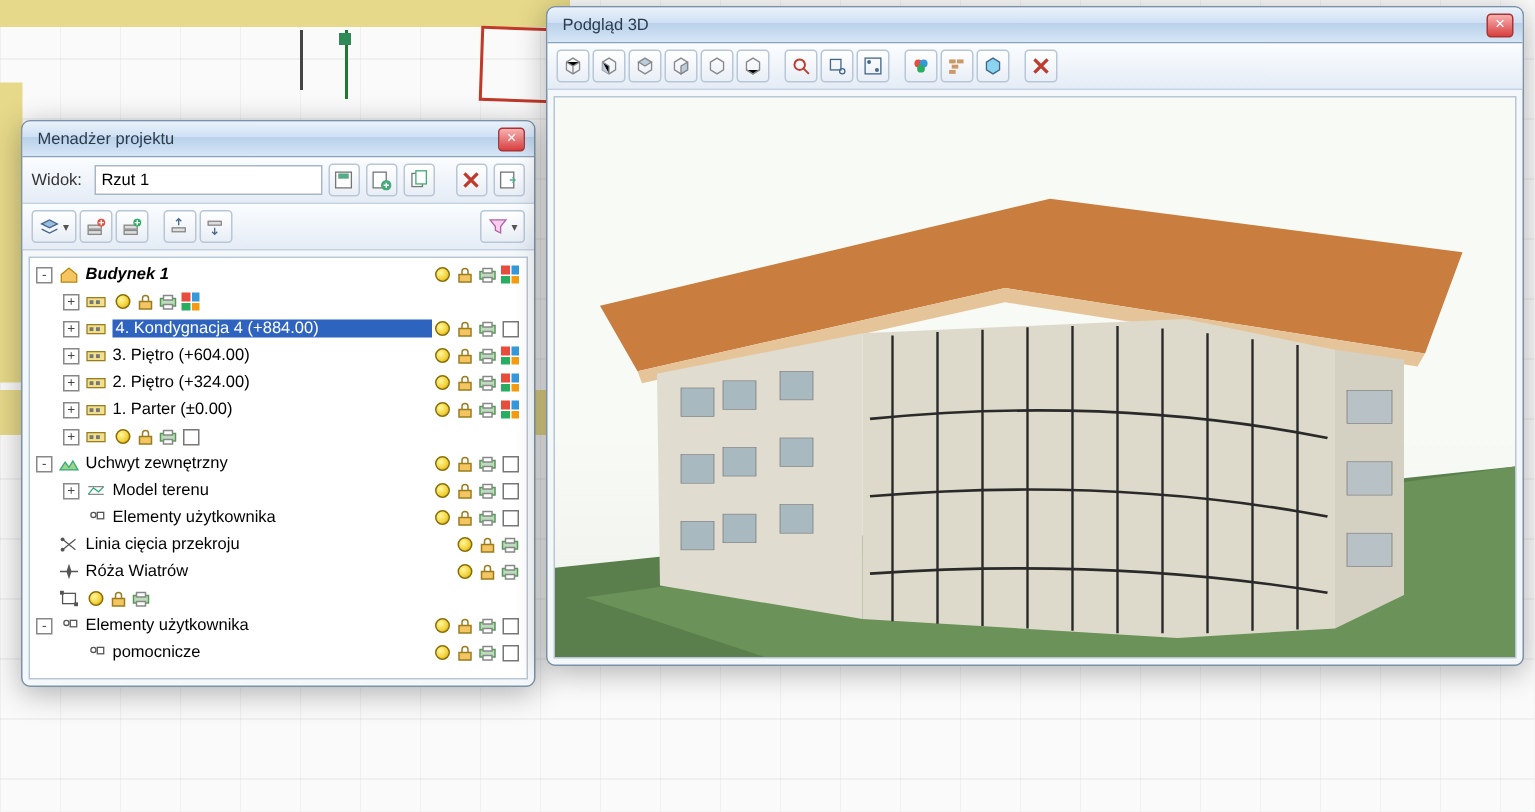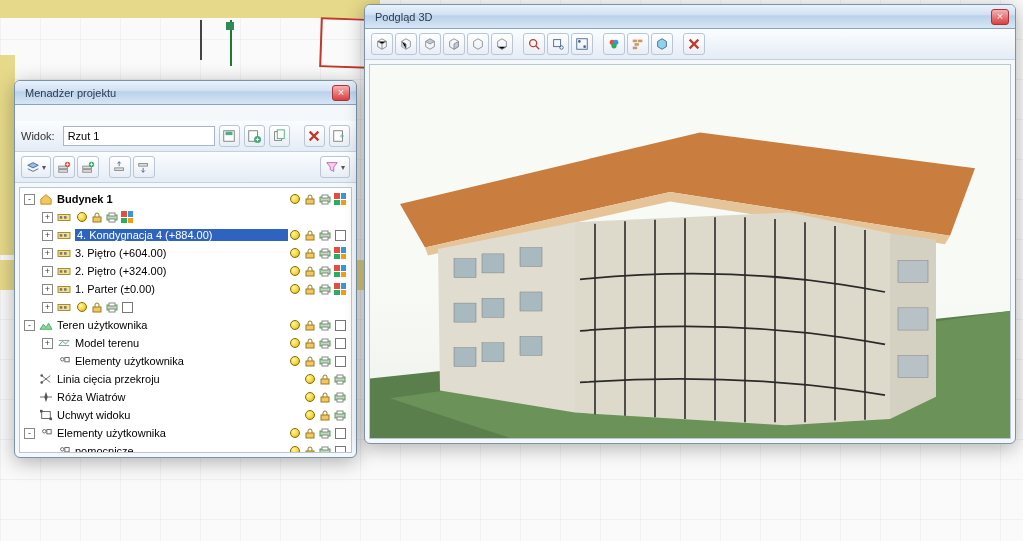--- a/index.html
+++ b/index.html
@@ -62,21 +62,20 @@
   .tool svg, .tool span.ic { width: 14px; height: 14px; display:block; }
   .sep { width: 6px; }
   .tool.drop { width: 30px; }
   .tool.drop::after { content:"▾"; font-size:8px; margin-left:2px; color:#555; }
 
   .view-row {
     display: flex; align-items: center; gap: 4px;
     padding: 4px 6px;
     background: linear-gradient(#fbfdff,#e4ecf5);
     border-bottom: 1px solid #c4d2e0;
-    margin-top: 16px;
   }
   .view-row label { color: #333; margin-right: 4px; }
   .view-row input {
     flex: 1; height: 20px; border:1px solid #a7b7c8; padding: 2px 4px; background:#fff;
   }
 
   .tree {
     flex: 1; background: #fff; margin: 4px; border: 1px solid #b8c6d6;
     overflow: auto; padding: 2px;
   }
@@ -85,21 +84,21 @@
     white-space: nowrap;
   }
   .row .indent { display:inline-block; }
   .row .exp {
     width: 11px; height: 11px; border:1px solid #888; background:#fff; color:#444;
     font-size:9px; line-height:9px; text-align:center; margin-right:3px; cursor:pointer;
   }
   .row .exp.blank { border:none; background:transparent; }
   .row .ricon { width:16px; height:14px; display:inline-flex; align-items:center; justify-content:center; margin-right:3px; }
   .row .label { flex:1; overflow:hidden; text-overflow:ellipsis; }
-  .row.bold .label { font-weight:bold; }
+  .row.bold .label { font-weight:bold;font-style:italic; }
   .row.sel .label { background:#2f63c0; color:#fff; padding:0 2px; }
   .row .icons { display:flex; gap:1px; align-items:center; }
   .row .mini { width:14px; height:14px; display:flex; align-items:center; justify-content:center; }
 
   .bulb { width:10px; height:10px; border-radius:50%; background:radial-gradient(circle at 35% 35%, #fff89b, #f3d13a 60%, #b38f00 100%); border:1px solid #8a6d00; }
   .boxchk { width:11px; height:11px; border:1px solid #777; background:#fff; }
   .quad { width:12px; height:12px; display:grid; grid-template-columns:1fr 1fr; grid-template-rows:1fr 1fr; gap:1px; }
   .quad div:nth-child(1){background:#e74c3c;} .quad div:nth-child(2){background:#3498db;}
   .quad div:nth-child(3){background:#27ae60;} .quad div:nth-child(4){background:#f39c12;}
 
@@ -461,21 +460,21 @@
         </span>
       </div>
       <div class="row">
         <span class="indent" style="width: 0px;"></span>
         <span class="exp">-</span>
         <span class="ricon">
           <svg width="14" height="12" viewBox="0 0 16 14">
             <path d="M1 12l4-6 3 4 3-5 4 7z" fill="#9bd48a" stroke="#3a7"></path>
           </svg>
         </span>
-        <span class="label">Teren użytkownika</span>
+        <span class="label">Uchwyt zewnętrzny</span>
         <span class="icons">
           <span class="mini">
             <span class="bulb"></span>
           </span>
           <span class="mini">
             <svg width="10" height="11" viewBox="0 0 10 11">
               <rect x="1" y="5" width="8" height="5" fill="#f4c561" stroke="#9a7d1e"></rect>
               <path d="M3 5V3a2 2 0 014 0v2" fill="none" stroke="#9a7d1e"></path>
             </svg>
           </span>
@@ -617,21 +616,20 @@
       <div class="row">
         <span class="indent" style="width: 0px;"></span>
         <span class="exp blank"></span>
         <span class="ricon">
           <svg width="14" height="12" viewBox="0 0 16 14">
             <rect x="3" y="3" width="10" height="8" fill="none" stroke="#555"></rect>
             <rect x="1" y="1" width="3" height="3" fill="#555"></rect>
             <rect x="12" y="10" width="3" height="3" fill="#555"></rect>
           </svg>
         </span>
-        <span class="label">Uchwyt widoku</span>
         <span class="icons">
           <span class="mini">
             <span class="bulb"></span>
           </span>
           <span class="mini">
             <svg width="10" height="11" viewBox="0 0 10 11">
               <rect x="1" y="5" width="8" height="5" fill="#f4c561" stroke="#9a7d1e"></rect>
               <path d="M3 5V3a2 2 0 014 0v2" fill="none" stroke="#9a7d1e"></path>
             </svg>
           </span>

